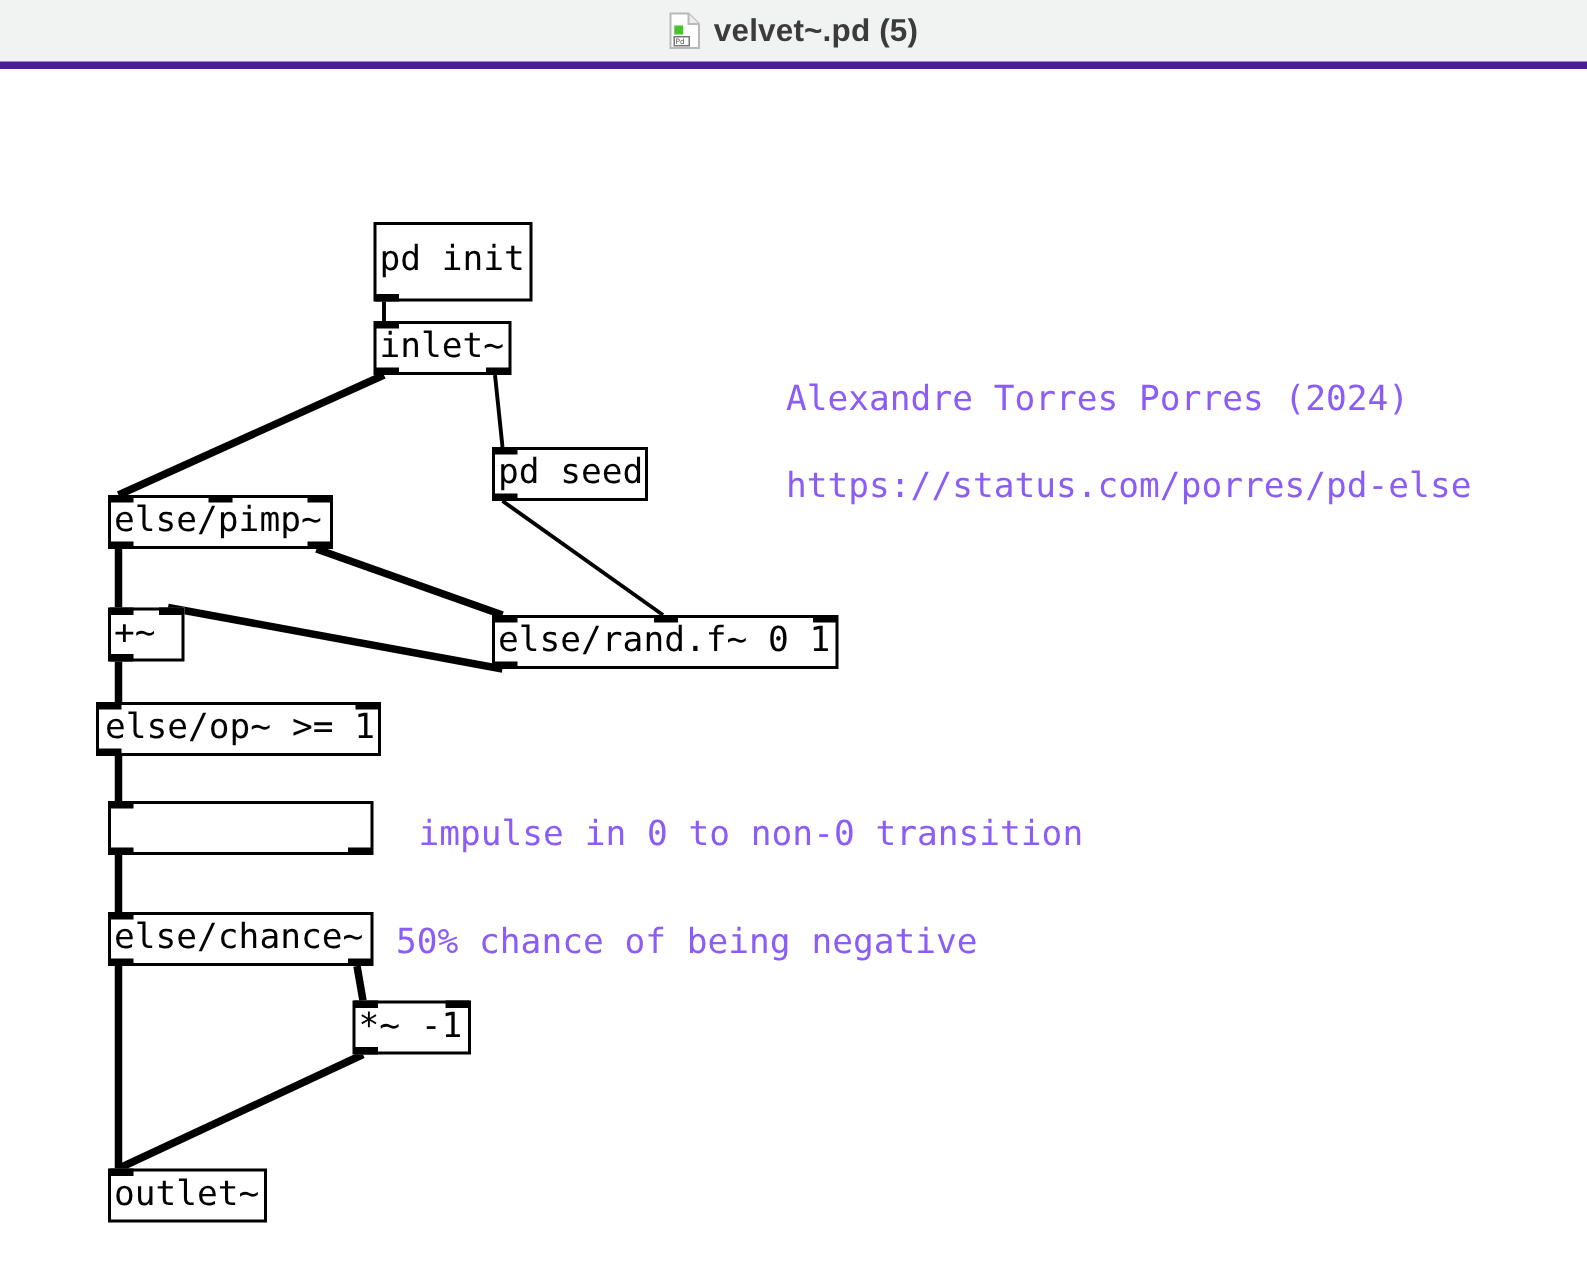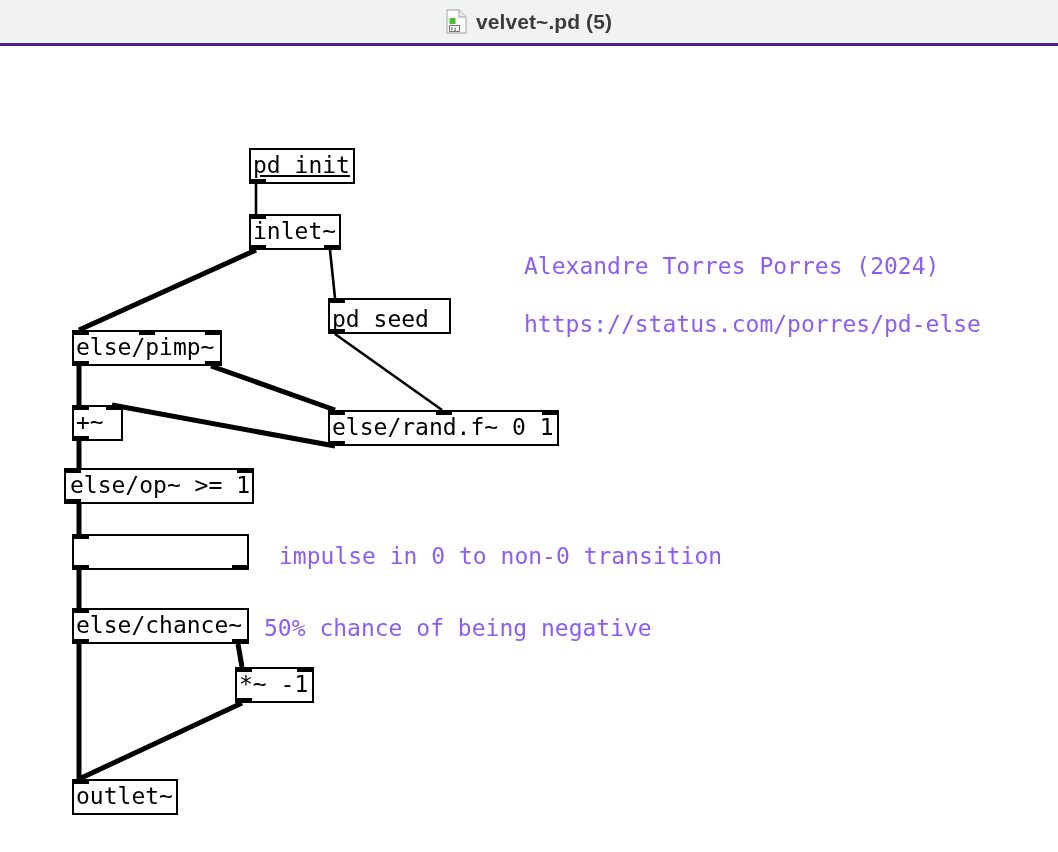--- a/index.html
+++ b/index.html
@@ -15,21 +15,21 @@
     position: relative;
   }
 
   
   #titlebar {
     position: absolute;
     left: 0; top: 0;
     width: 1058px;
     height: 46px;
     background: #f1f2f2;
-    border-bottom: 3px solid #4c1d95;
+    border-bottom: 5px solid #4c1d95;
     display: flex;
     align-items: center;
     justify-content: center;
     box-sizing: border-box;
   }
   #title-inner {
     display: flex;
     align-items: center;
     gap: 9px;
   }
@@ -132,23 +132,23 @@
       <line x1="211" y1="319" x2="335" y2="363" stroke="#000000" stroke-width="5"></line>
       <line x1="335" y1="399" x2="112" y2="358" stroke="#000000" stroke-width="5"></line>
       <line x1="79" y1="394" x2="79" y2="421" stroke="#000000" stroke-width="5"></line>
       <line x1="79" y1="457" x2="79" y2="487" stroke="#000000" stroke-width="5"></line>
       <line x1="79" y1="523" x2="79" y2="561" stroke="#000000" stroke-width="5"></line>
       <line x1="238" y1="597" x2="242" y2="620" stroke="#000000" stroke-width="5"></line>
       <line x1="79" y1="597" x2="79" y2="732" stroke="#000000" stroke-width="5"></line>
       <line x1="242" y1="656" x2="79" y2="732" stroke="#000000" stroke-width="5"></line>
     </svg>
   <div id="objects-layer">
-      <div class="obj" style="left: 249px; top: 101px; width: 106px; height: 36px; text-decoration: underline;"><span class="lbl">pd init</span><span class="nub out" style="left: -1px;"></span></div>
+      <div class="obj" style="left: 249px; top: 101px; width: 106px; height: 53px;"><span class="lbl">pd init</span><span class="nub out" style="left: -1px;"></span></div>
       <div class="obj" style="left: 249px; top: 167px; width: 92px; height: 36px;"><span class="lbl">inlet~</span><span class="nub in" style="left: -1px;"></span><span class="nub out" style="left: -1px;"></span><span class="nub out" style="left: 73px;"></span></div>
-      <div class="obj" style="left: 328px; top: 251px; width: 123px; height: 36px; align-items: flex-end;"><span class="lbl">pd seed</span><span class="nub in" style="left: -1px;"></span><span class="nub out" style="left: -1px;"></span></div>
+      <div class="obj" style="left: 328px; top: 251px; width: 104px; height: 36px;"><span class="lbl">pd seed</span><span class="nub in" style="left: -1px;"></span><span class="nub out" style="left: -1px;"></span></div>
       <div class="obj" style="left: 72px; top: 283px; width: 150px; height: 36px;"><span class="lbl">else/pimp~</span><span class="nub in" style="left: -1px;"></span><span class="nub in" style="left: 65px;"></span><span class="nub in" style="left: 131px;"></span><span class="nub out" style="left: -1px;"></span><span class="nub out" style="left: 131px;"></span></div>
       <div class="obj" style="left: 72px; top: 358px; width: 51px; height: 36px;"><span class="lbl">+~</span><span class="nub in" style="left: -1px;"></span><span class="nub in" style="left: 32px;"></span><span class="nub out" style="left: -1px;"></span></div>
       <div class="obj" style="left: 328px; top: 363px; width: 231px; height: 36px;"><span class="lbl">else/rand.f~ 0 1</span><span class="nub in" style="left: -1px;"></span><span class="nub in" style="left: 106px;"></span><span class="nub in" style="left: 212px;"></span><span class="nub out" style="left: -1px;"></span></div>
       <div class="obj" style="left: 64px; top: 421px; width: 190px; height: 36px; justify-content: center;"><span class="lbl">else/op~ &gt;= 1</span><span class="nub in" style="left: -1px;"></span><span class="nub in" style="left: 171px;"></span><span class="nub out" style="left: -1px;"></span></div>
       <div class="obj" style="left: 72px; top: 487px; width: 177px; height: 36px;"><span class="nub in" style="left: -1px;"></span><span class="nub out" style="left: -1px;"></span><span class="nub out" style="left: 158px;"></span></div>
       <div class="obj" style="left: 72px; top: 561px; width: 177px; height: 36px;"><span class="lbl">else/chance~</span><span class="nub in" style="left: -1px;"></span><span class="nub out" style="left: -1px;"></span><span class="nub out" style="left: 158px;"></span></div>
       <div class="obj" style="left: 235px; top: 620px; width: 79px; height: 36px;"><span class="lbl">*~ -1</span><span class="nub in" style="left: -1px;"></span><span class="nub in" style="left: 60px;"></span><span class="nub out" style="left: -1px;"></span></div>
       <div class="obj" style="left: 72px; top: 732px; width: 106px; height: 36px;"><span class="lbl">outlet~</span><span class="nub in" style="left: -1px;"></span></div>
     </div>
   <div id="comments-layer">

